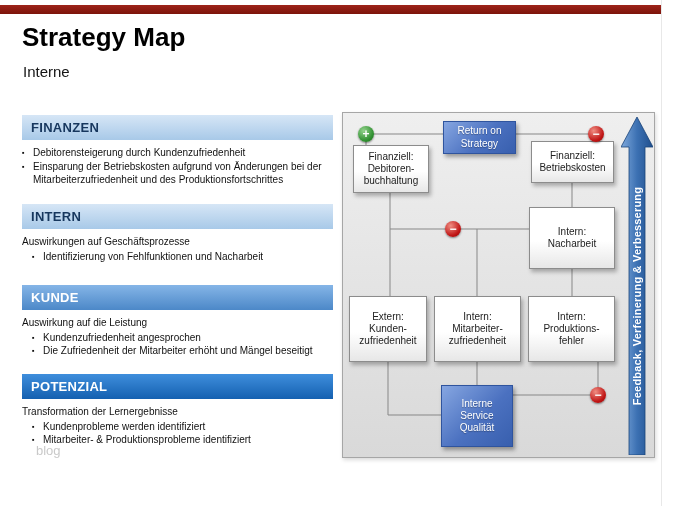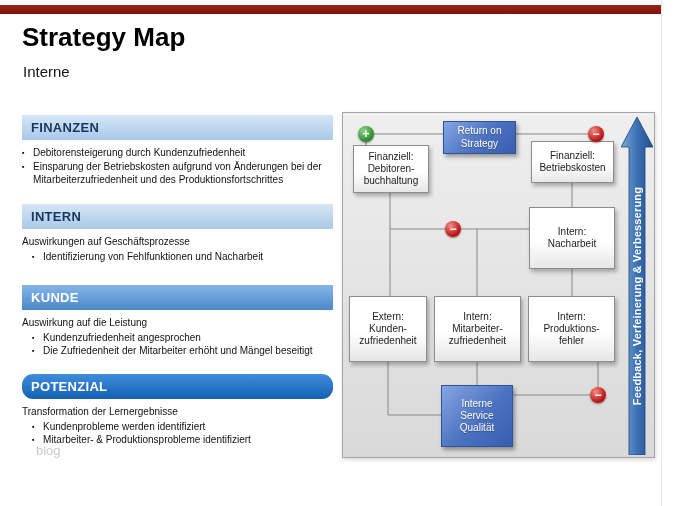--- a/index.html
+++ b/index.html
@@ -9,21 +9,21 @@
            background:linear-gradient(180deg,#9e241a 0%,#7c130a 100%);}
   .title{position:absolute;left:22px;top:22px;font-size:26px;font-weight:bold;color:#000;}
   .subtitle{position:absolute;left:23px;top:63px;font-size:15px;color:#141414;}
   .watermark{position:absolute;left:36px;top:443px;font-size:13px;color:#c9c9c9;}
 
   
   .section{position:absolute;left:22px;width:311px;}
   .sec-header{height:25px;line-height:25px;padding-left:9px;font-size:13px;font-weight:bold;letter-spacing:.3px;}
   .sec-header.light{background:linear-gradient(180deg,#d6e6f6 0%,#a8c9e8 100%);color:#17375e;}
   .sec-header.medium{background:linear-gradient(180deg,#85b5e7 0%,#4c88c8 100%);color:#fff;}
-  .sec-header.dark{background:linear-gradient(180deg,#3f8edc 0%,#1460b0 100%);color:#fff;border-radius:11px;}
+  .sec-header.dark{background:linear-gradient(180deg,#3f8edc 0%,#1460b0 100%);color:#fff;}
   .sec-body{padding-top:6px;font-size:10px;color:#111;line-height:1.35;}
   .intro{margin-bottom:1px;}
   .bullet-row{display:flex;}
   .bullet-row.lvl2{padding-left:10px;}
   .bullet-icon{flex:0 0 11px;font-size:7.5px;line-height:13px;color:#111;}
   .bullet-text{flex:1;}
 
   
   .panel{position:absolute;left:342px;top:112px;width:311px;height:344px;
          background:linear-gradient(180deg,#efefef 0%,#d9d9d9 100%);

